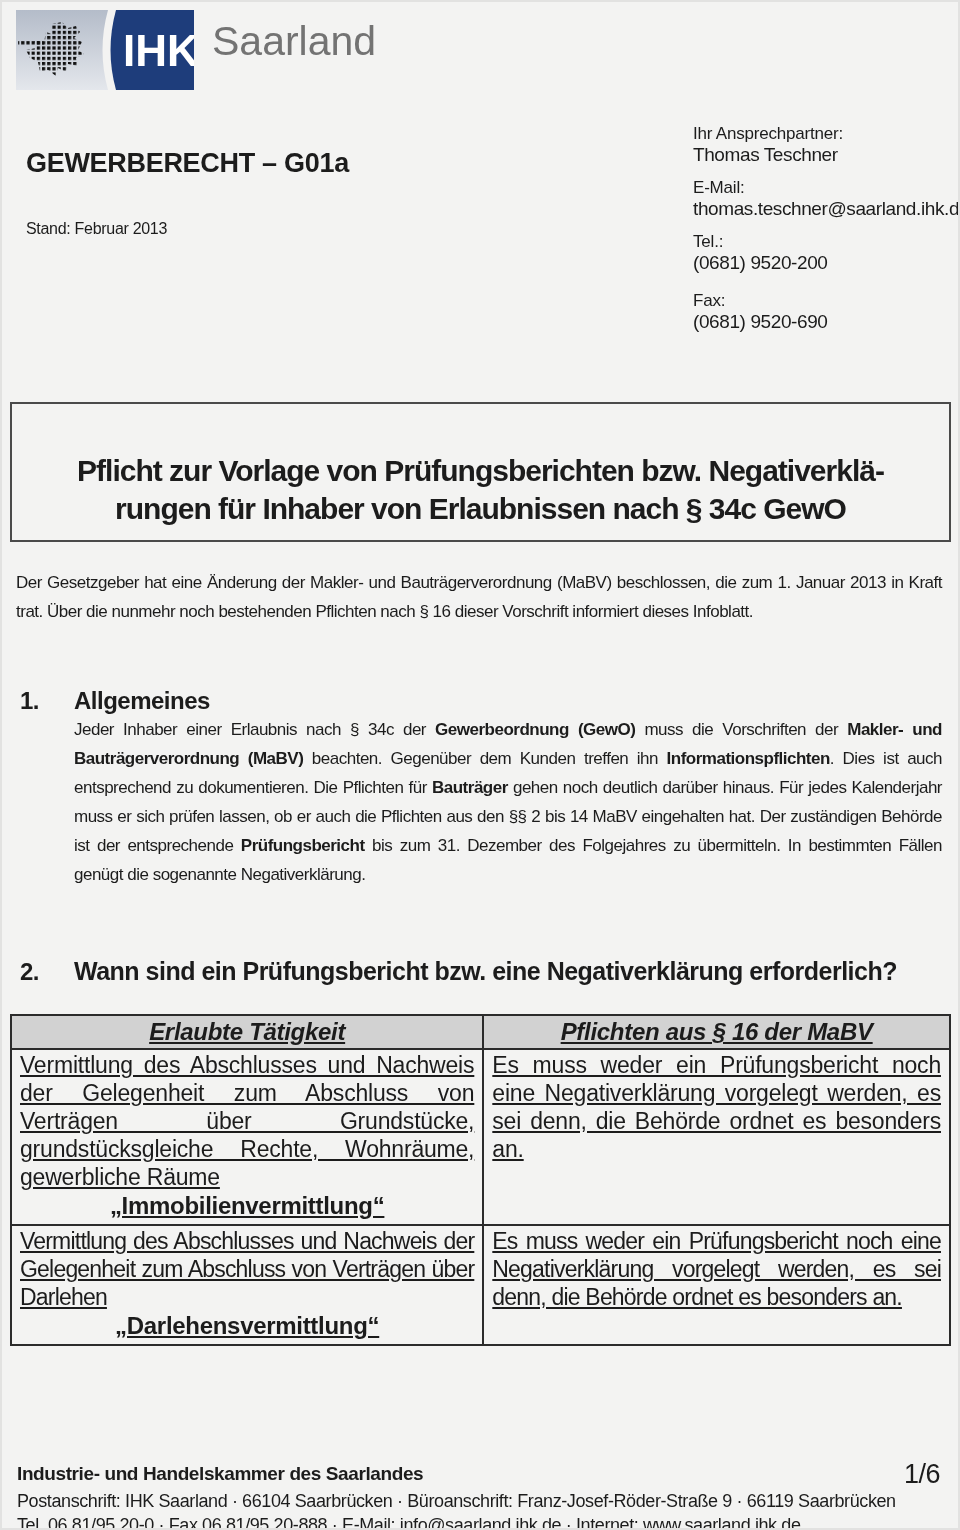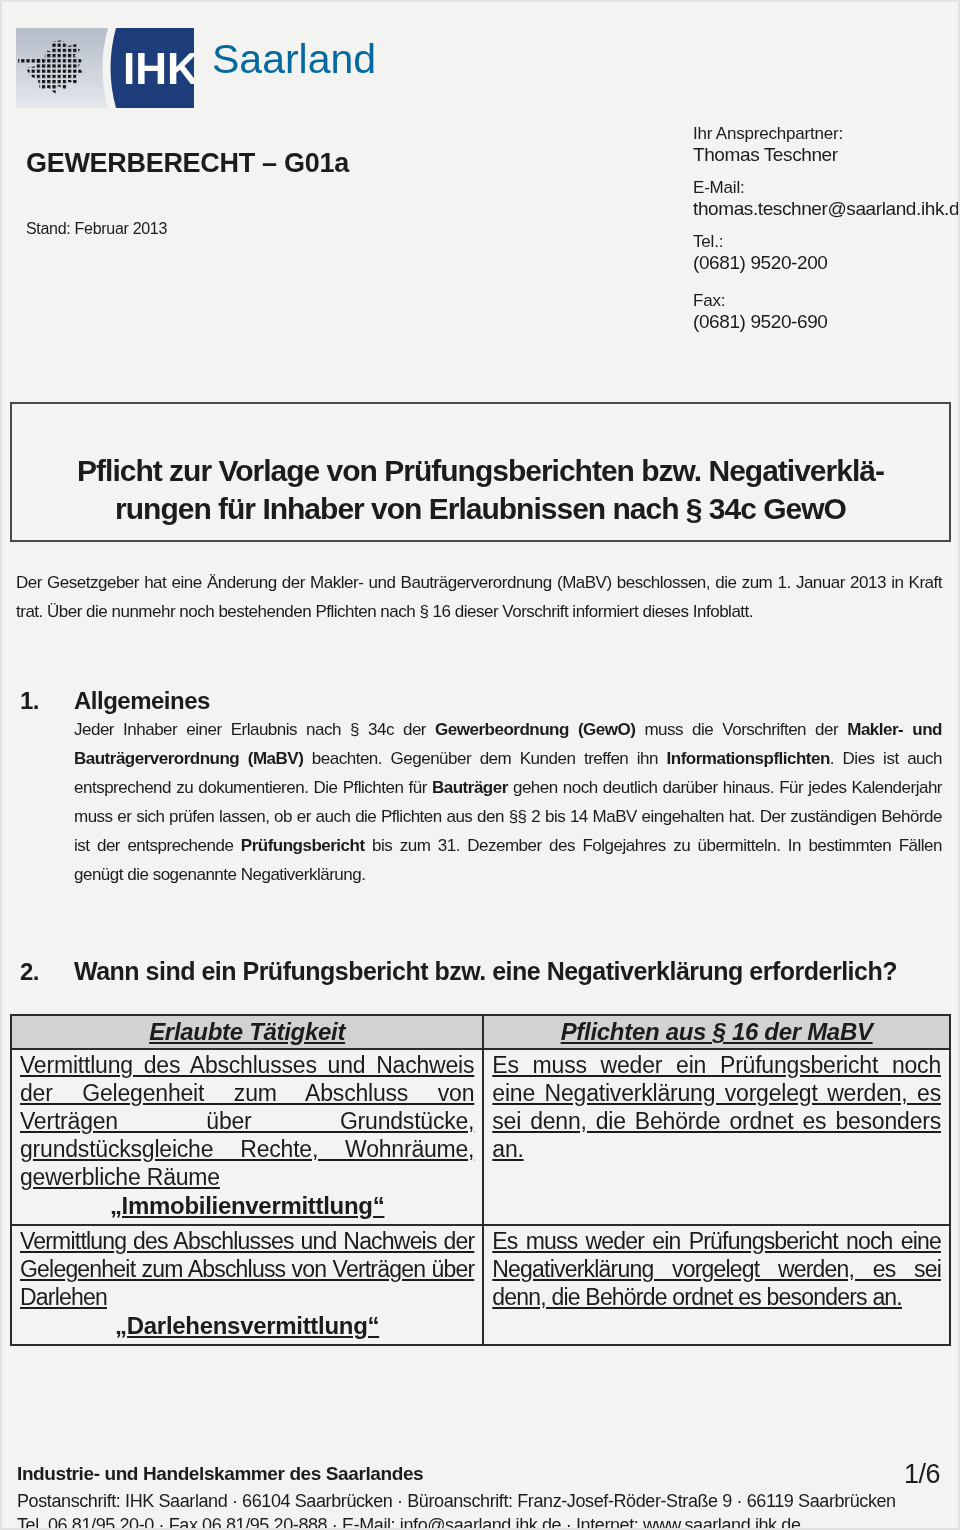--- a/index.html
+++ b/index.html
@@ -18,27 +18,26 @@
   }
 
   
   .logo-row {
     position: absolute;
     top: 8px;
     left: 14px;
     display: flex;
     align-items: flex-start;
     gap: 18px;
-    margin-top: 18px;
   }
   .logo-mark { display: block; }
   .logo-region {
     font-size: 41px;
     margin-top: 8px;
-    color: #0369a1;
+    color: #737373;
     letter-spacing: 0;
   }
 
   
   .doc-code {
     position: absolute;
     top: 146px;
     left: 24px;
     font-size: 27px;
     font-weight: bold;

